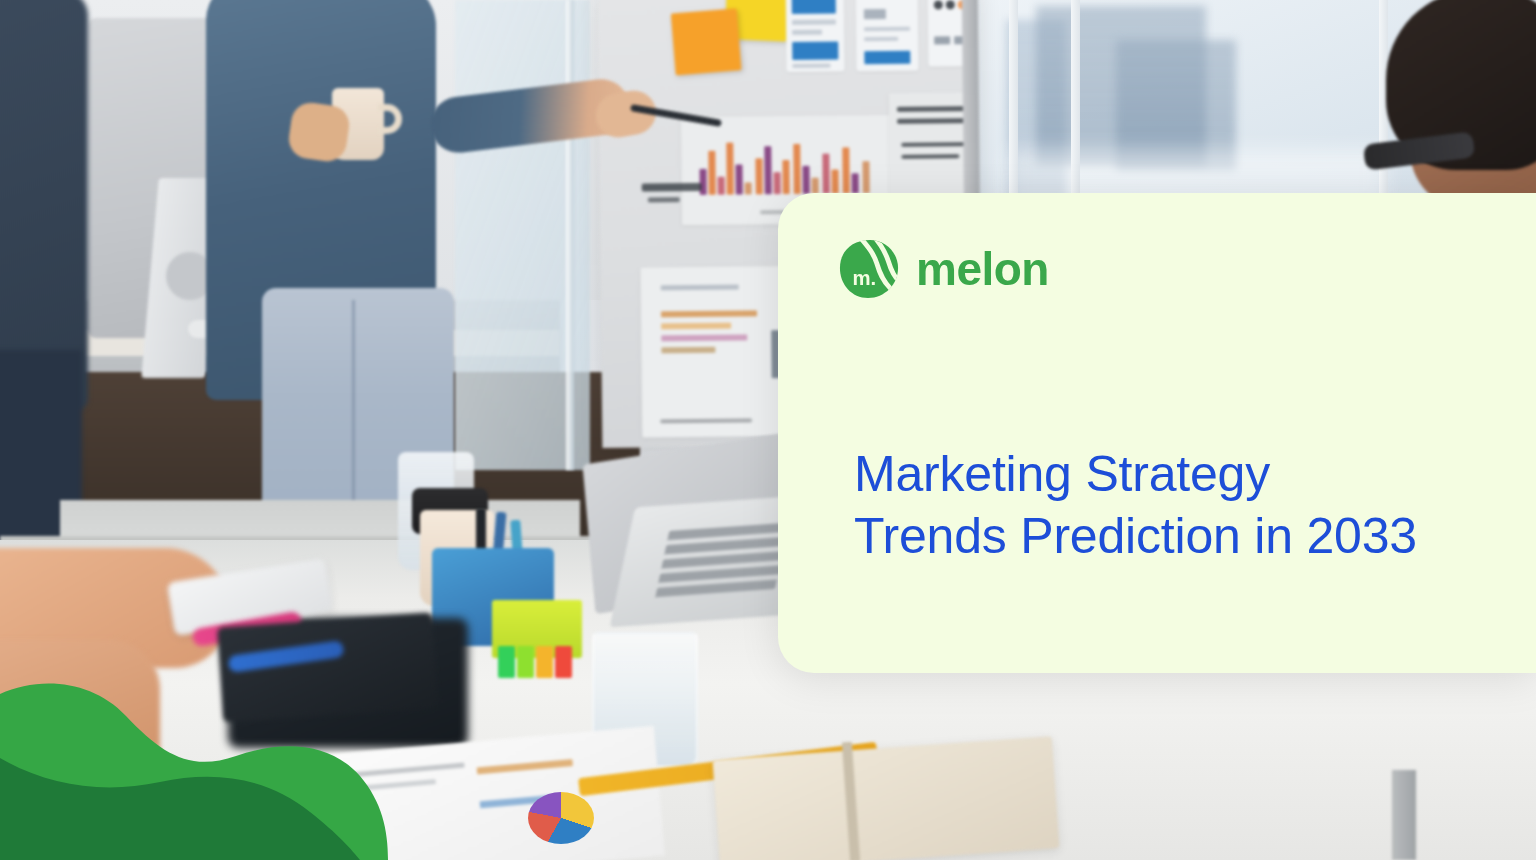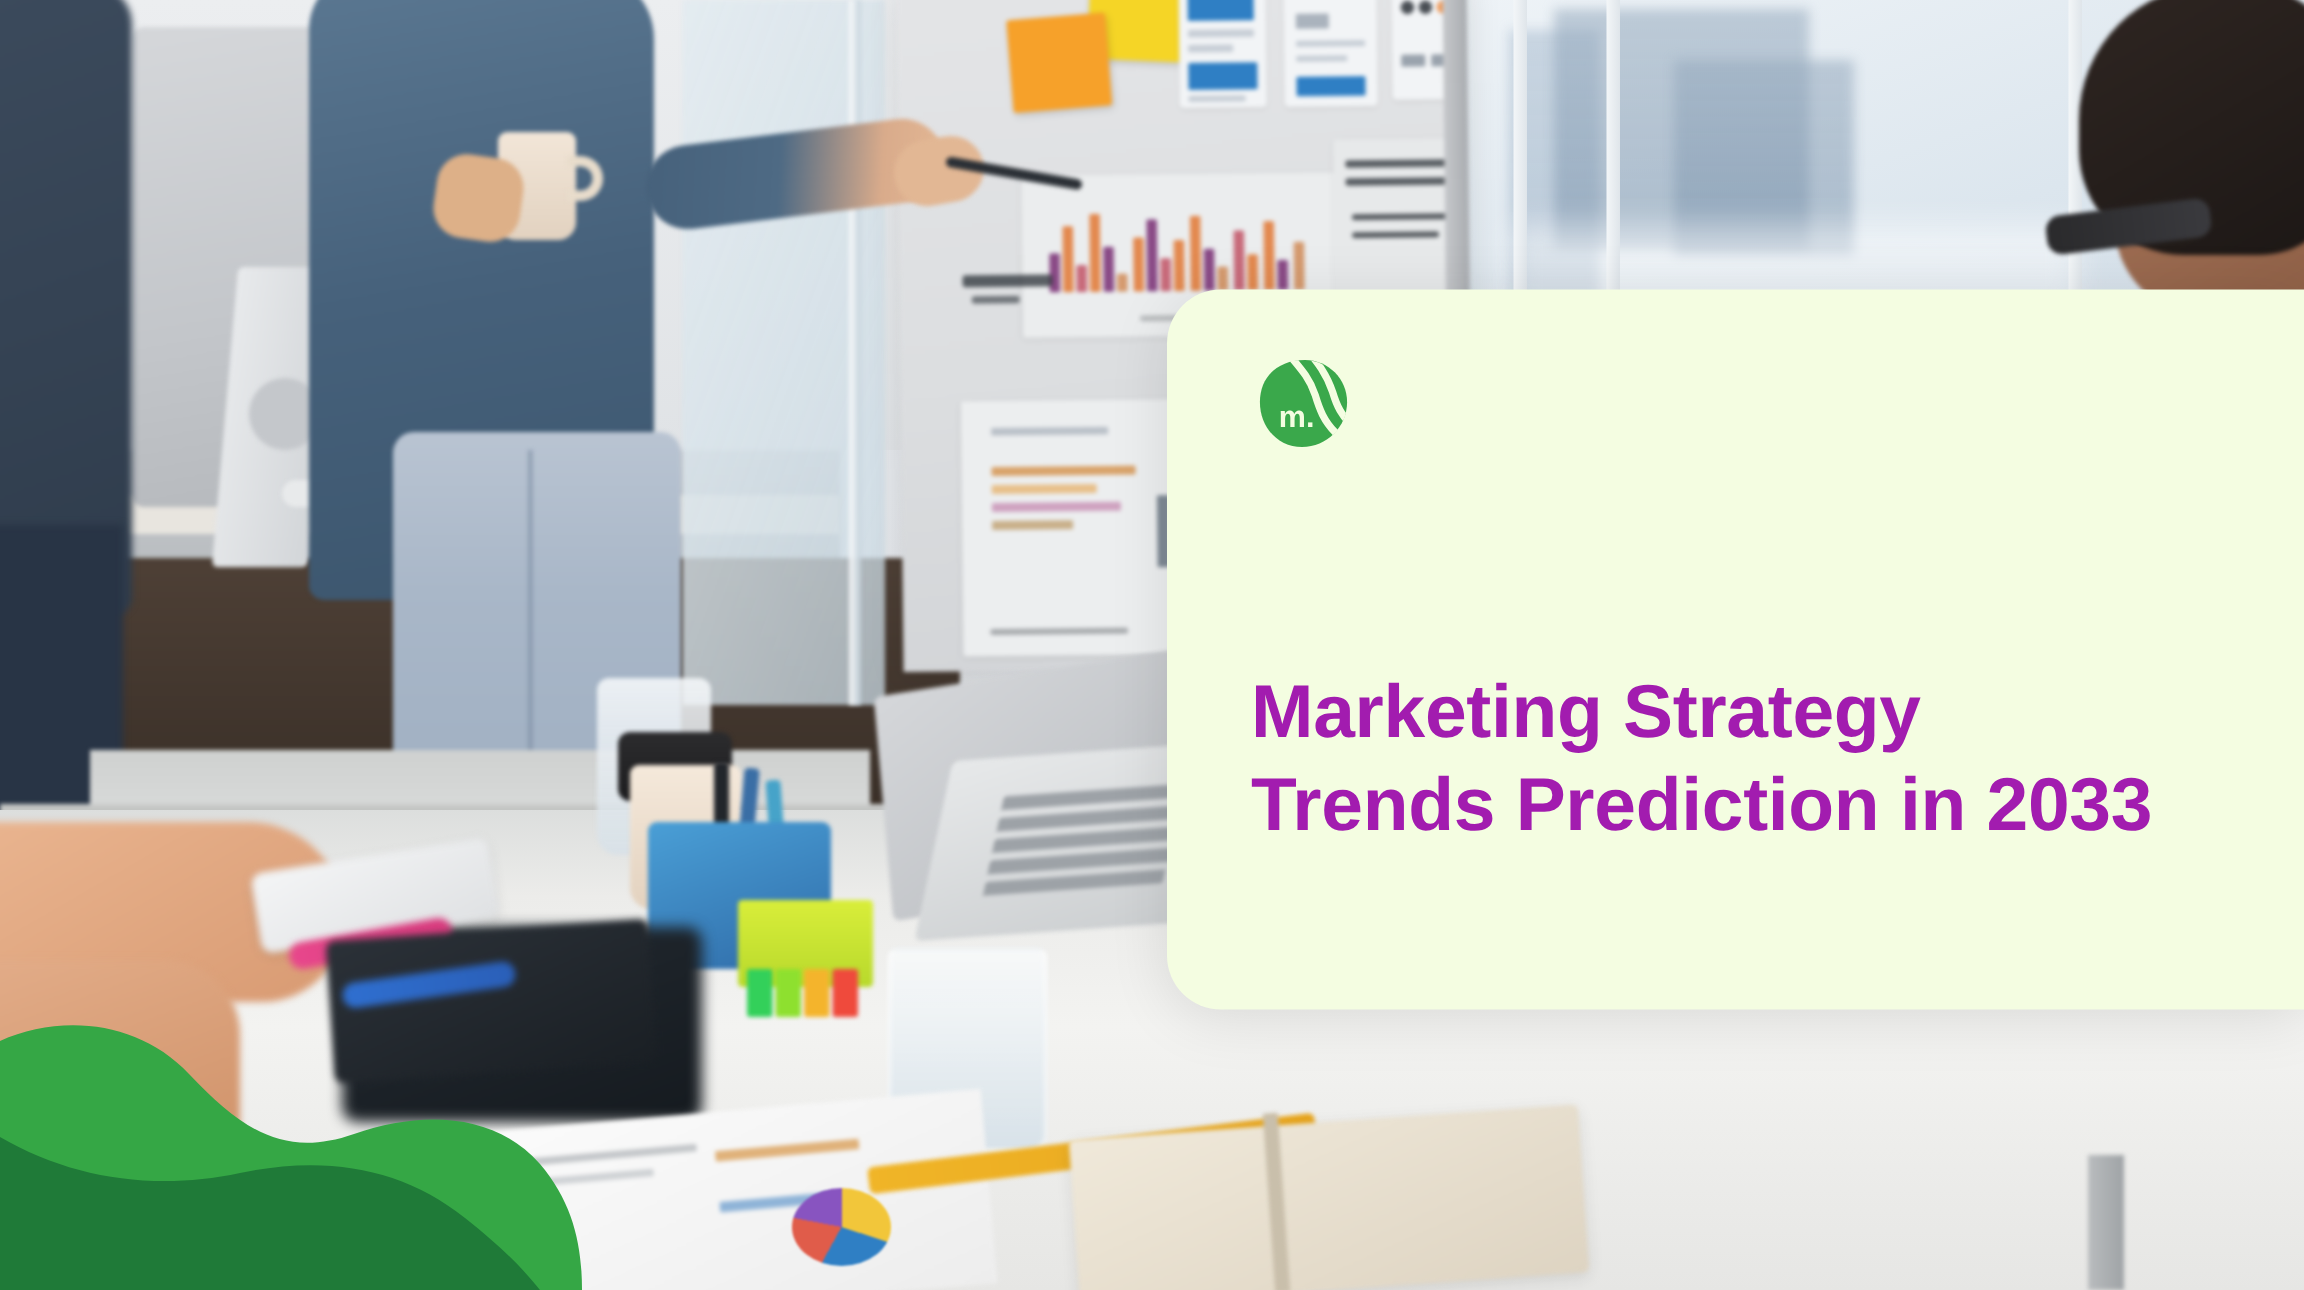--- a/index.html
+++ b/index.html
@@ -388,23 +388,23 @@
   .brand {
     position:absolute; left:60px; top:45px;
     display:flex; align-items:center; gap:16px;
   }
   .brand-mark { width:62px; height:62px; flex:0 0 auto; display:block; }
   .brand-name {
     font-size:46px; font-weight:700; color:#3aa84b;
     letter-spacing:-.5px; line-height:1;
   }
   .headline {
-    position:absolute; left:56px; top:250px; right:56px;
+    position:absolute; left:76px; top:250px; right:56px;
     font-size:50px; line-height:1.24;
-    font-weight:700; color:#a21caf;
+    font-weight:400; color:#1d4ed8;
     letter-spacing:-.2px;
   }
   .headline .l2 { display:block; }
 </style>
 </head>
 <body>
 
 <div id="stage">
 
   <div class="photo">
@@ -594,20 +594,21 @@
         </defs>
 
         <path d="M33,2 C49,2 62,15 62,31 C62,48 48,62 31,62 C14,62 2,48 2,31 C2,14 14,2 33,2 Z" fill="#3aa84b"></path>
         <g clip-path="url(#melonClip)" fill="none" stroke="#f4fde1" stroke-width="5" stroke-linecap="round">
           <path d="M20,-4 C30,8 36,14 40,26 C43,36 46,44 54,52"></path>
           <path d="M32,-8 C42,4 48,12 52,24 C55,34 58,40 66,48"></path>
           <path d="M44,-12 C54,0 60,8 64,20"></path>
         </g>
         <text x="15" y="48" font-family="'Liberation Sans', sans-serif" font-size="21" font-weight="700" fill="#f4fde1">m.</text>
       </svg>
+      <span class="brand-name">melon</span>
     </div>
 
     <h1 class="headline">
       <span class="l1">Marketing Strategy</span>
       <span class="l2">Trends Prediction in 2033</span>
     </h1>
   </div>
 
 </div>
 

